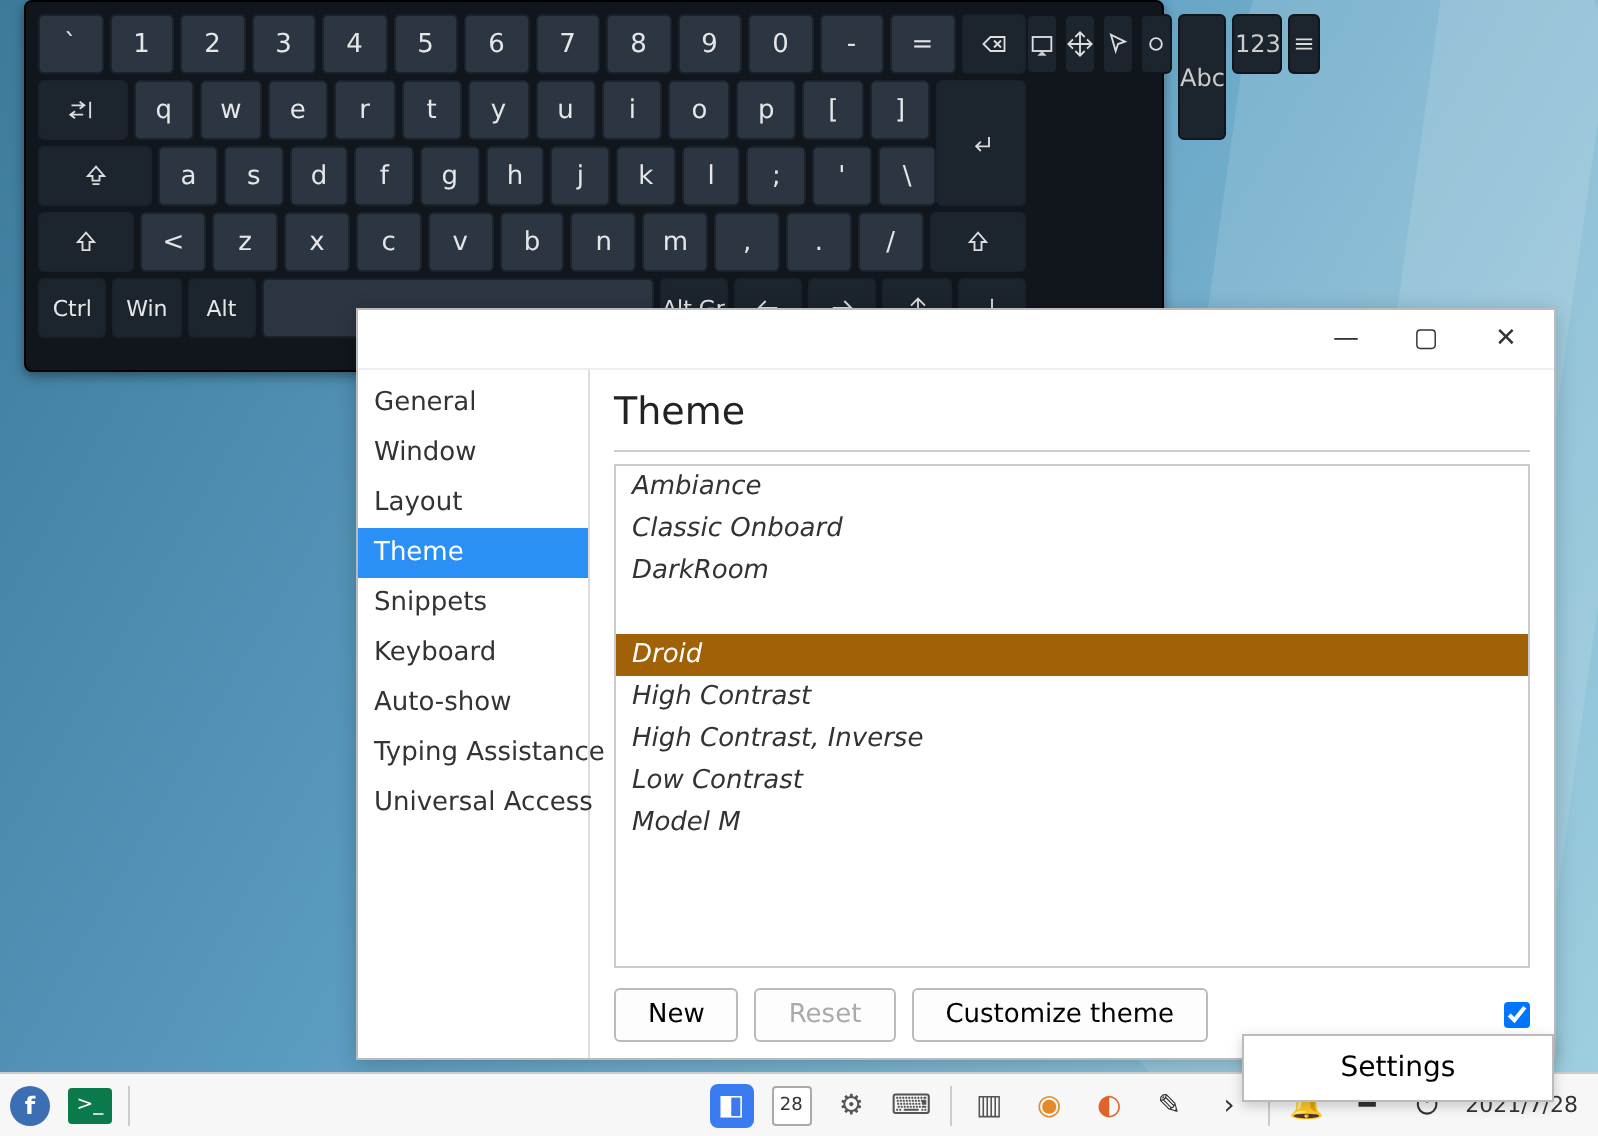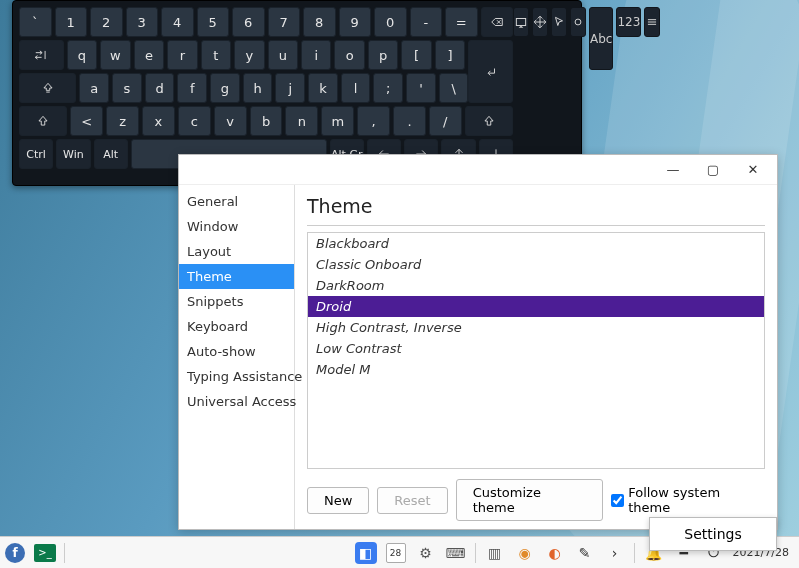--- a/index.html
+++ b/index.html
@@ -32,26 +32,26 @@
 .tb-btn { width: 16px; height: 16px; display: flex; align-items: center; justify-content: center; cursor: pointer; }
 .win-body { display: flex; flex: 1; overflow: hidden; }
 .sidebar { width: 116px; border-right: 1px solid #ddd; display: flex; flex-direction: column; padding-top: 4px; }
 .side-item { padding: 5px 8px; font-size: 13px; color: #333; cursor: pointer; white-space: nowrap; }
 .side-item.sel { background: #2a90f5; color: #fff; }
 .main { flex: 1; display: flex; flex-direction: column; padding: 10px 12px 8px 12px; gap: 6px; overflow: hidden; }
 .main h2 { font-size: 19px; font-weight: 400; color: #222; margin-bottom: 2px; }
 .hr { border-top: 1px solid #ccc; height: 1px; }
 .theme-list { border: 1px solid #ccc; flex: 1; overflow: hidden; display: flex; flex-direction: column; font-size: 13px; font-style: italic; color: #333; }
 .theme-item { padding: 3px 8px; cursor: pointer; }
-.theme-item.sel { background: #4c1d95; color: #fff; }
+.theme-item.sel { background: #a16207; color: #fff; margin-top: 21px; }
 .main-btns { display: flex; gap: 8px; align-items: center; margin-top: 4px; }
 .btn { border: 1px solid #bbb; background: #fdfdfd; border-radius: 3px; padding: 5px 16px; font-size: 13px; cursor: pointer; }
 .btn.dis { color: #aaa; }
 .chk-wrap { margin-left: auto; font-size: 13px; display: flex; align-items: center; gap: 4px; }
-.popup { position: absolute; right: 0; bottom: -22px; width: 128px; height: 34px; background: #fff; border: 1px solid #bbb; box-shadow: 0 2px 6px rgba(0,0,0,.2); display: flex; align-items: center; justify-content: center; font-size: 14px; z-index: 5; }
+.popup { position: absolute; right: 0; bottom: -22px; width: 156px; height: 34px; background: #fff; border: 1px solid #bbb; box-shadow: 0 2px 6px rgba(0,0,0,.2); display: flex; align-items: center; justify-content: center; font-size: 14px; z-index: 5; }
 
 
 .taskbar { position: absolute; left: 0; right: 0; bottom: 0; height: 32px; background: #f7f7f7; border-top: 1px solid #ccc; display: flex; align-items: center; padding: 0 4px; gap: 8px; }
 .tb-icon { width: 22px; height: 22px; display: flex; align-items: center; justify-content: center; border-radius: 3px; cursor: pointer; font-size: 14px; }
 .tb-sep { width: 1px; height: 20px; background: #ccc; }
 .tb-clock { margin-left: auto; font-size: 11px; color: #333; padding-right: 6px; }
 .fedora { background: #3c6eb4; color: #fff; border-radius: 50%; width: 20px; height: 20px; font-weight: bold; font-size: 12px; display:flex; align-items:center; justify-content:center; }
 .term { background: #0a7a4a; color: #fff; width: 22px; height: 18px; border-radius: 2px; font-size: 10px; display:flex; align-items:center; justify-content:center; }
 .calendar { background: #fff; border: 1px solid #aaa; font-size: 9px; color:#333; width:20px; height:20px; display:flex; align-items:center; justify-content:center; border-radius:2px; }
 svg.i { width: 14px; height: 14px; stroke: #ddd; stroke-width: 1.6; fill: none; }
@@ -233,35 +233,35 @@
       <div class="side-item">Snippets</div>
       <div class="side-item">Keyboard</div>
       <div class="side-item">Auto-show</div>
       <div class="side-item">Typing Assistance</div>
       <div class="side-item">Universal Access</div>
     </div>
     <div class="main">
       <h2>Theme</h2>
       <div class="hr"></div>
       <div class="theme-list">
-        <div class="theme-item">Blackboard</div>
+        <div class="theme-item">Ambiance</div>
         <div class="theme-item">Classic Onboard</div>
         <div class="theme-item">DarkRoom</div>
         <div class="theme-item sel">Droid</div>
+        <div class="theme-item">High Contrast</div>
         <div class="theme-item">High Contrast, Inverse</div>
         <div class="theme-item">Low Contrast</div>
         <div class="theme-item">Model M</div>
       </div>
       <div class="main-btns">
         <div class="btn">New</div>
         <div class="btn dis">Reset</div>
         <div class="btn">Customize theme</div>
         <label class="chk-wrap">
           <input type="checkbox" checked="" style="">
-          <span>Follow system theme</span>
         </label>
       </div>
     </div>
   </div>
   <div class="popup">Settings</div>
 </div>
 
 <div class="taskbar">
   <div class="tb-icon">
       <div class="fedora">f</div>

